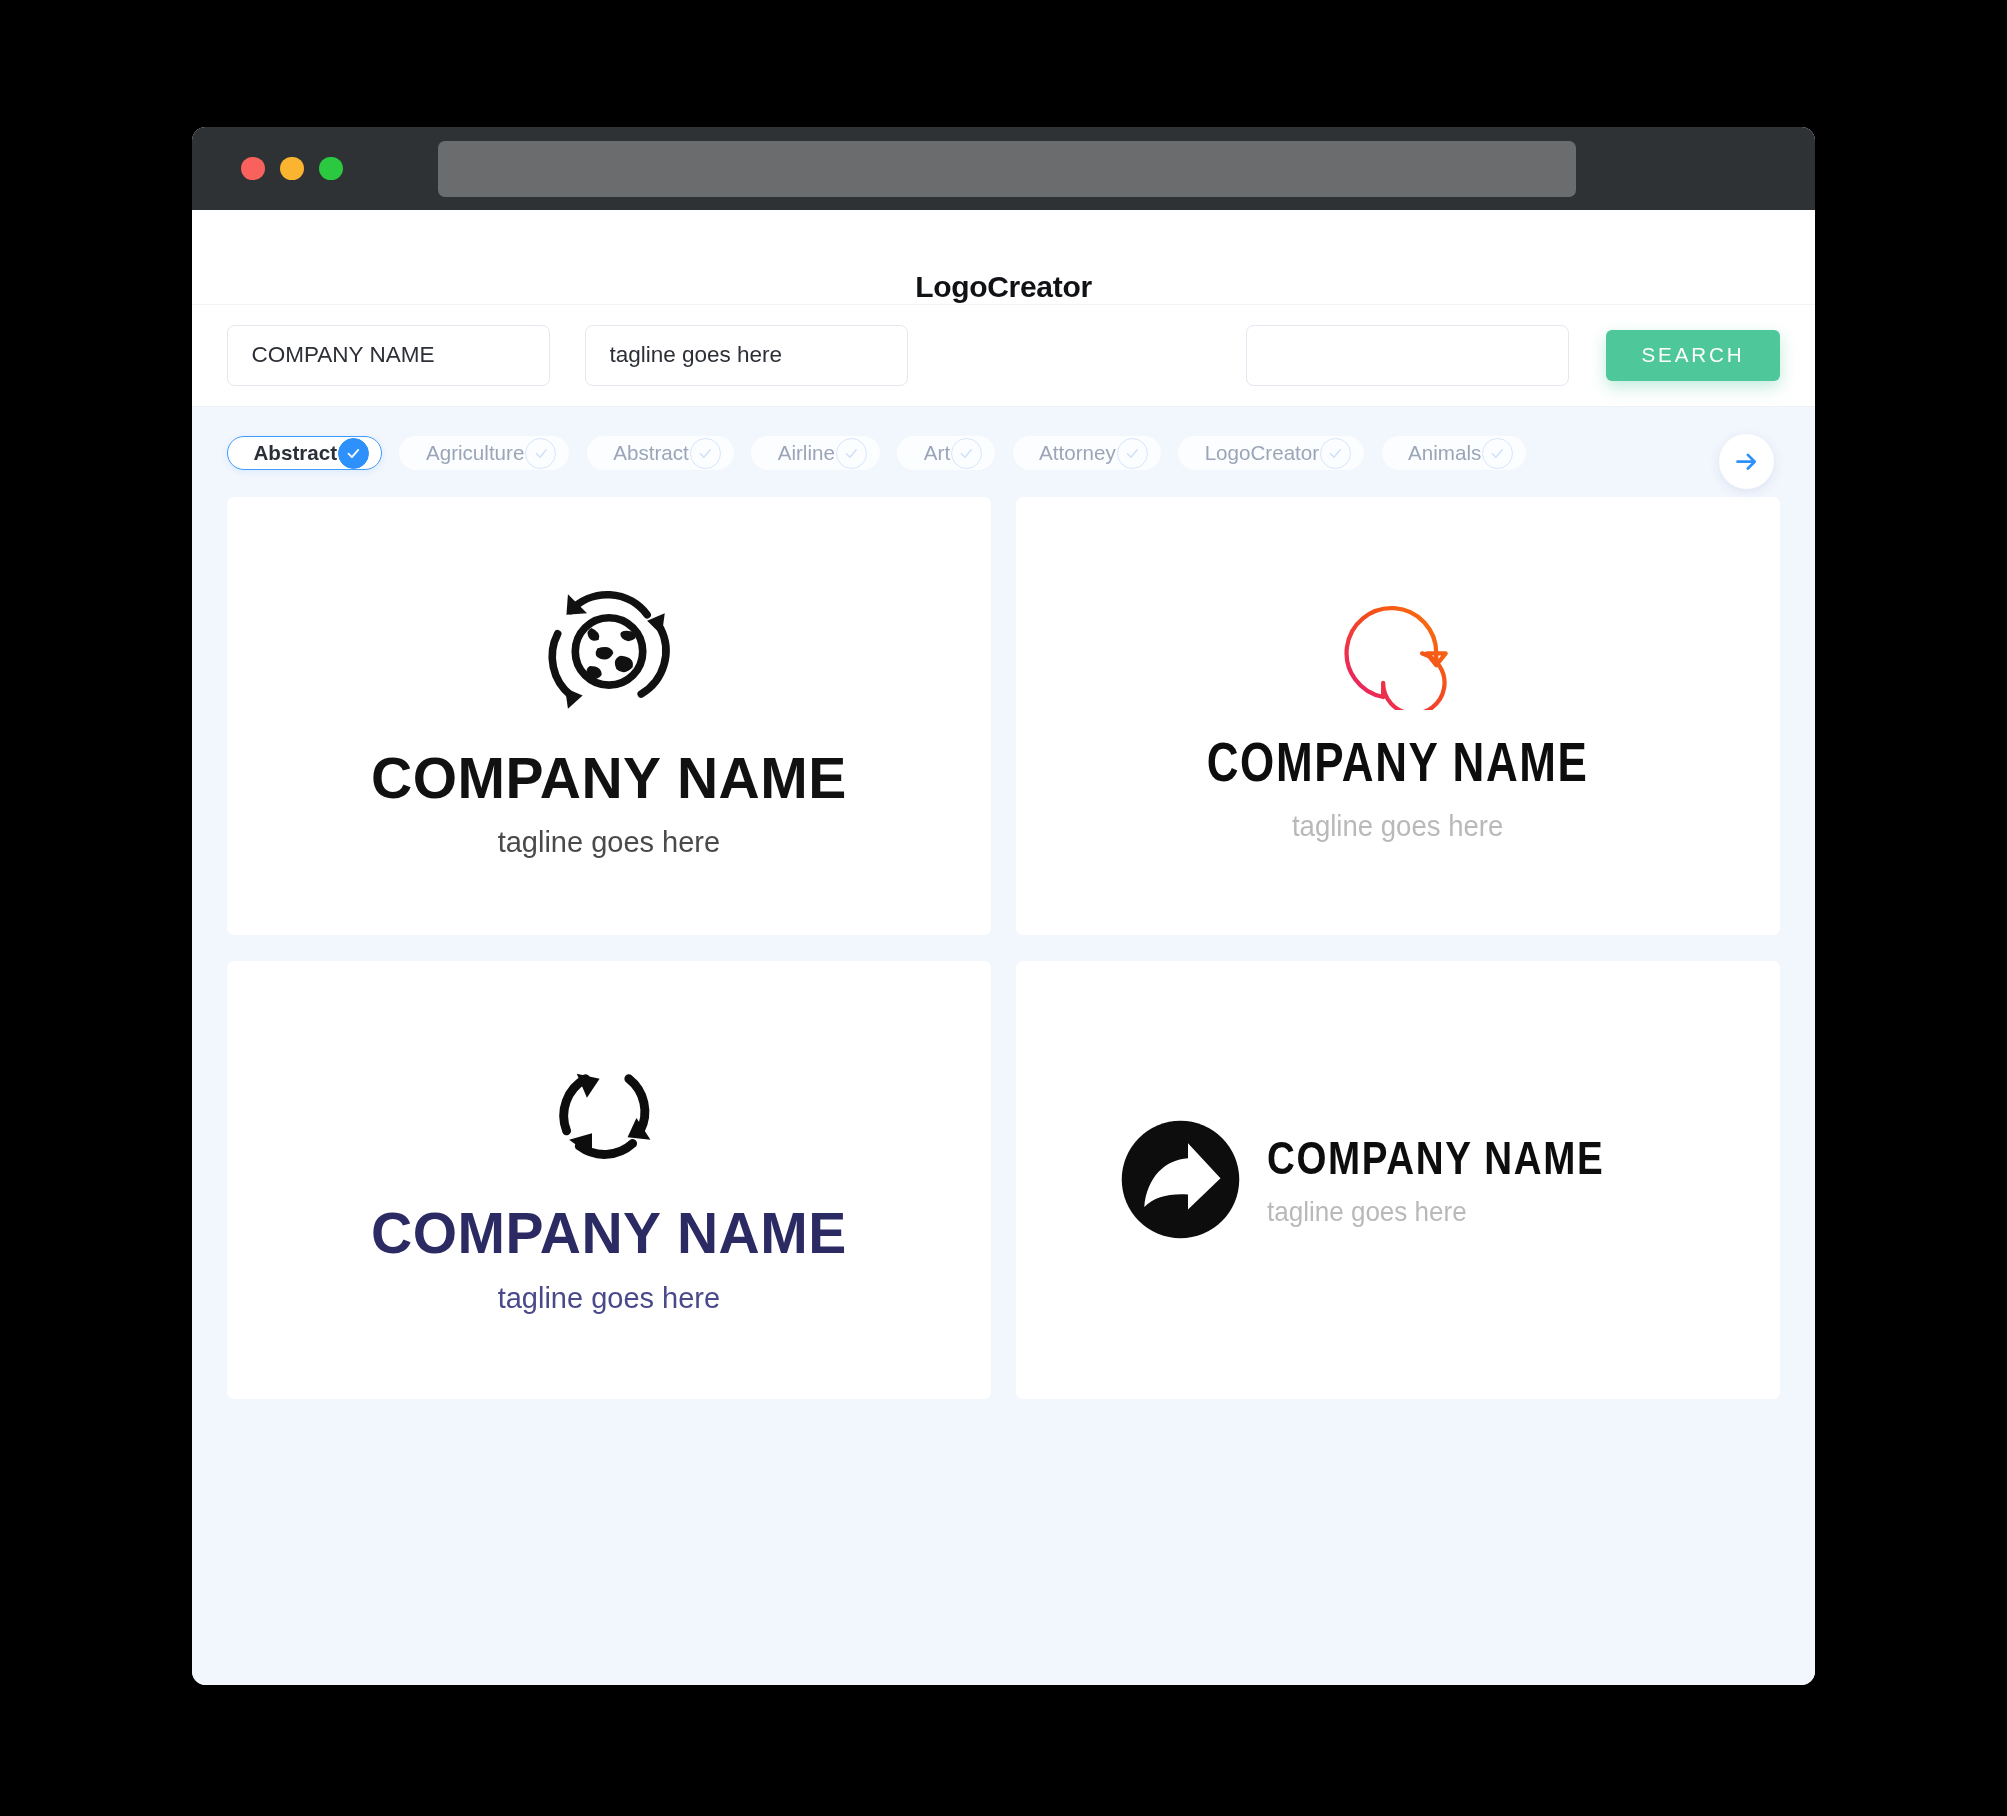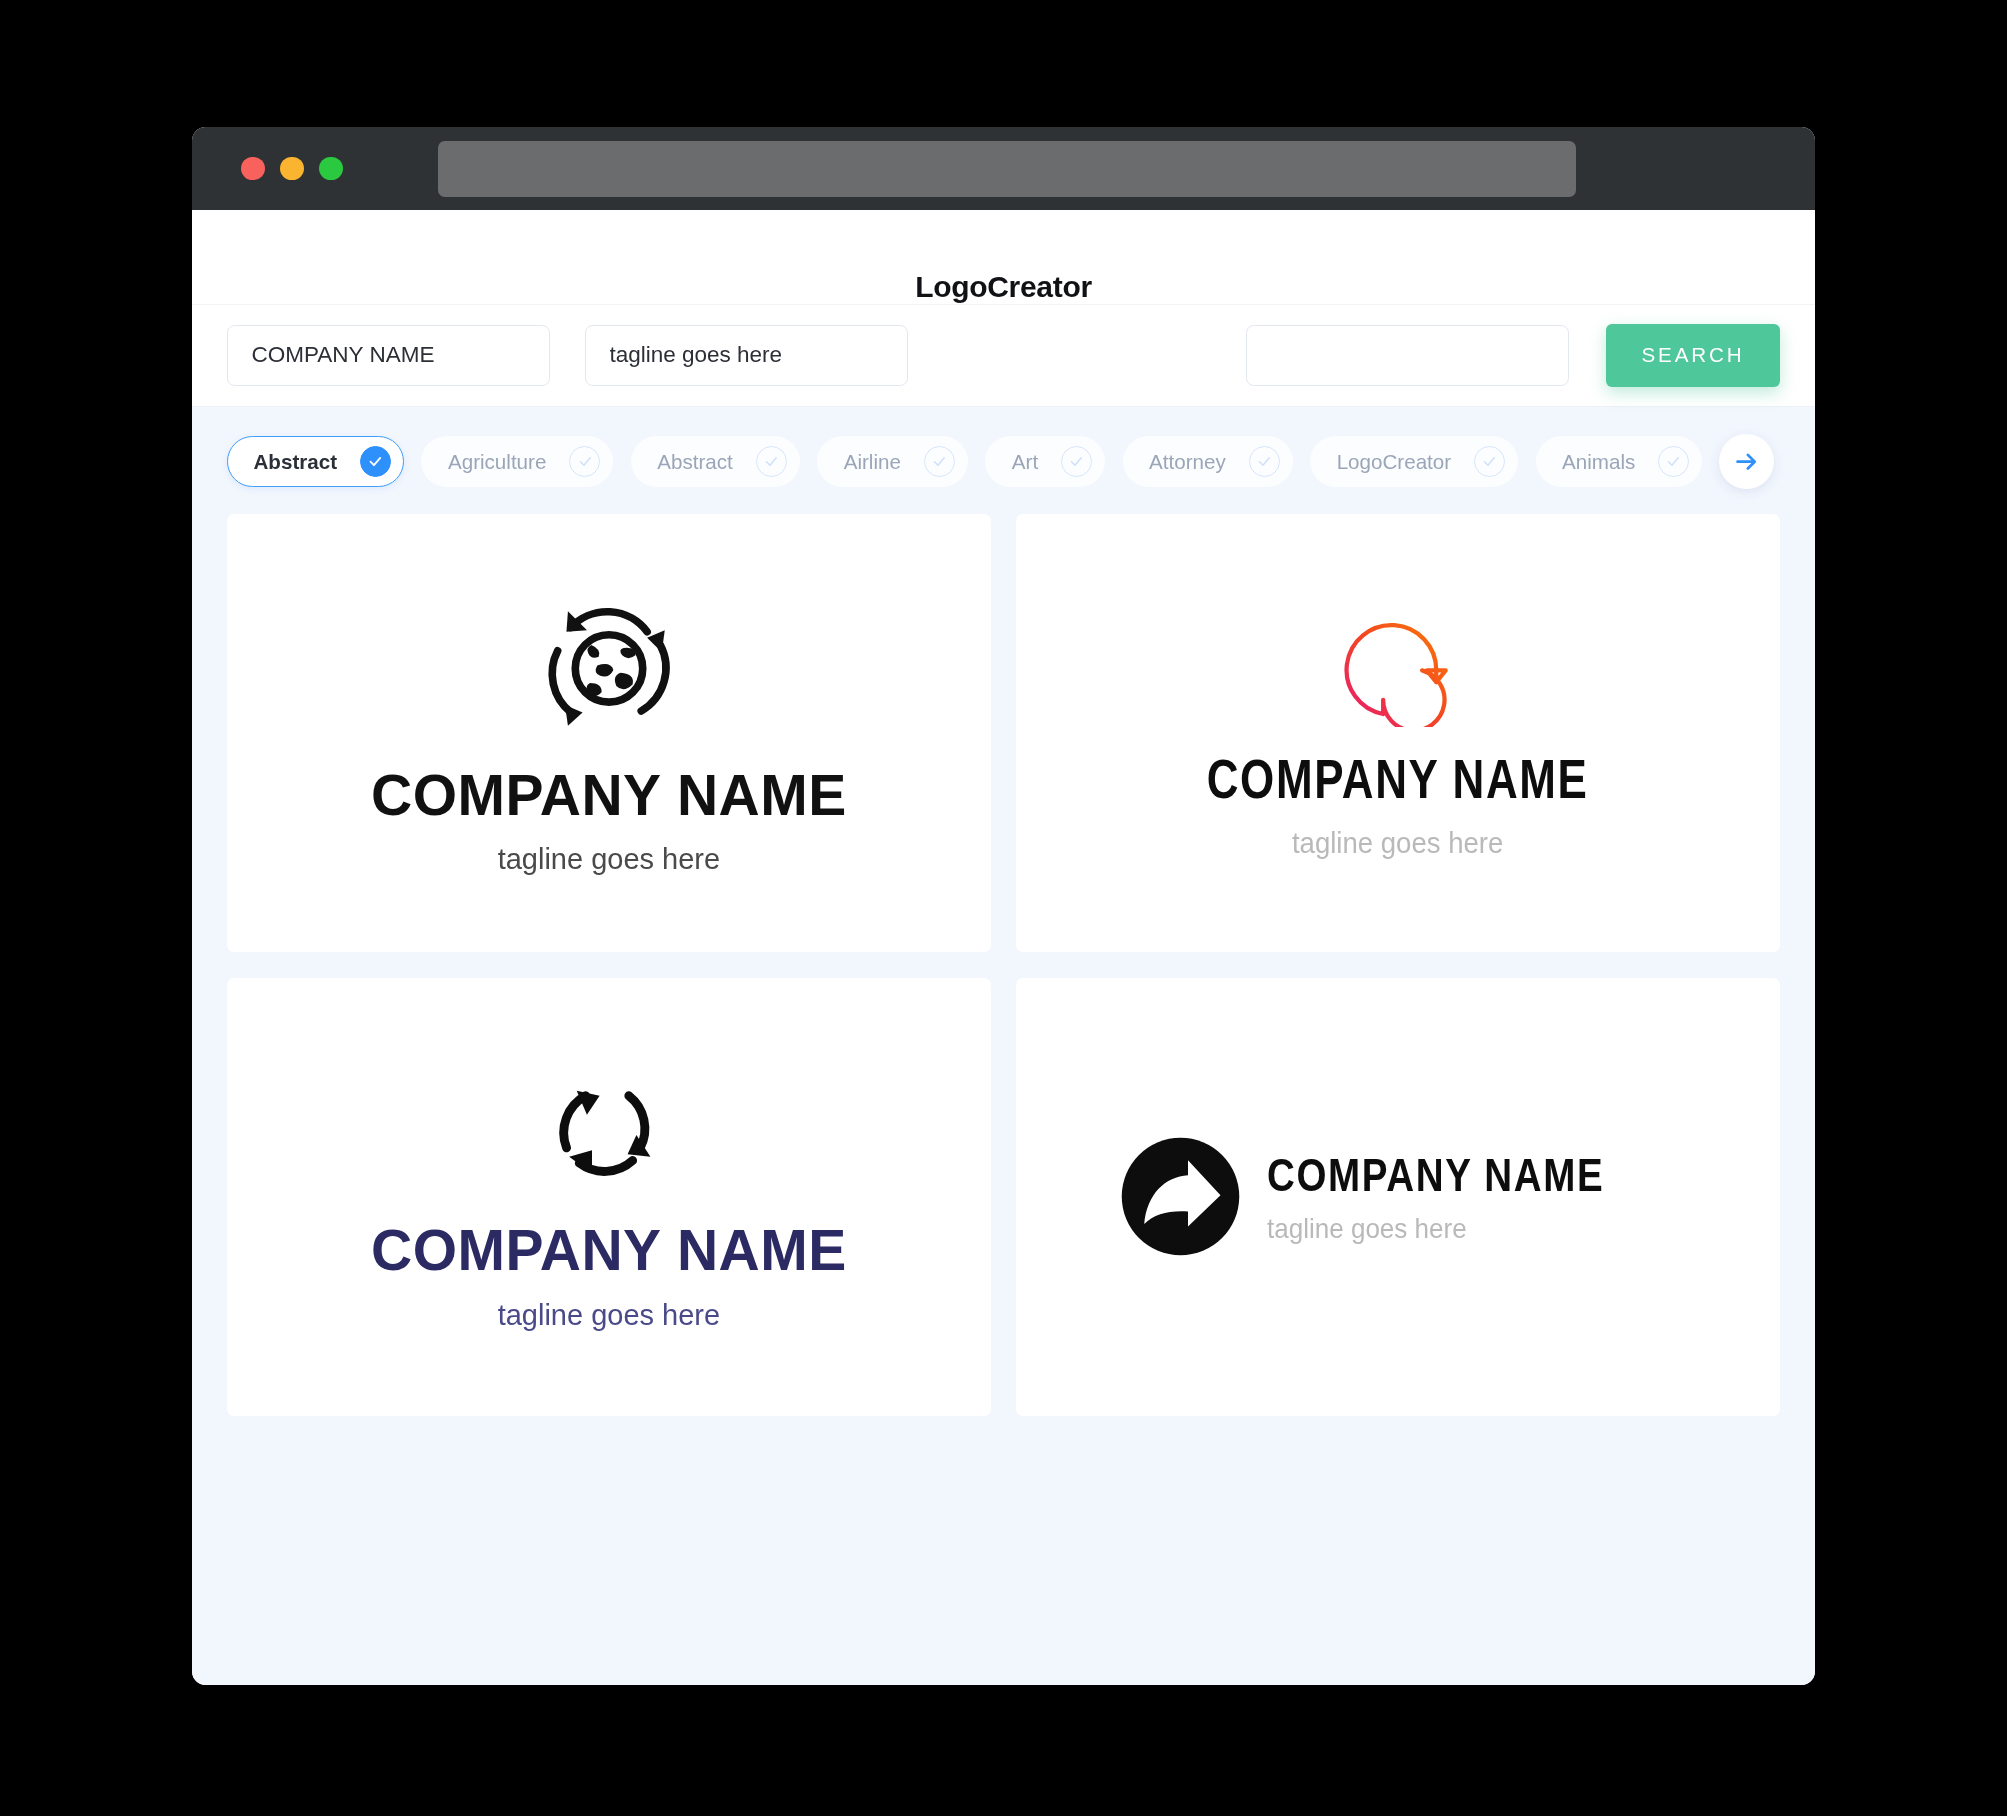--- a/index.html
+++ b/index.html
@@ -97,21 +97,21 @@
     outline: none;
   }
   .text-field::placeholder { color: #2c2f36; }
   #field-company  { width: 323px; }
   #field-tagline  { width: 323px; margin-left: 35px; }
   #field-keyword  { width: 323px; margin-left: auto; }
 
   #search-button {
     margin-left: 37px;
     width: 174px;
-    height: 63px;
+    height: 51px;
     background: #4ec79a;
     color: #ffffff;
     border: none;
     border-radius: 5.9px;
     font-size: 20.6px;
     letter-spacing: 2.9px;
     font-family: "Liberation Sans", sans-serif;
     cursor: pointer;
     box-shadow: 0 5.9px 15.7px rgba(78,199,154,0.35);
   }
@@ -127,22 +127,22 @@
     display: flex;
     align-items: center;
     padding: 29px 0 27.4px 35px;
     position: relative;
     white-space: nowrap;
   }
 
   .chip {
     display: inline-flex;
     align-items: center;
-    gap: 23px;
-    height: 51px;
+    gap: 1px;
+    height: 34px;
     padding: 0 11.8px 0 25.5px;
     border-radius: 25.5px;
     background: #fcfdff;
     border: 1px solid transparent;
     margin-right: 17.6px;
     font-size: 20.6px;
     color: #9aa6b8;
     cursor: pointer;
     flex: 0 0 auto;
   }

